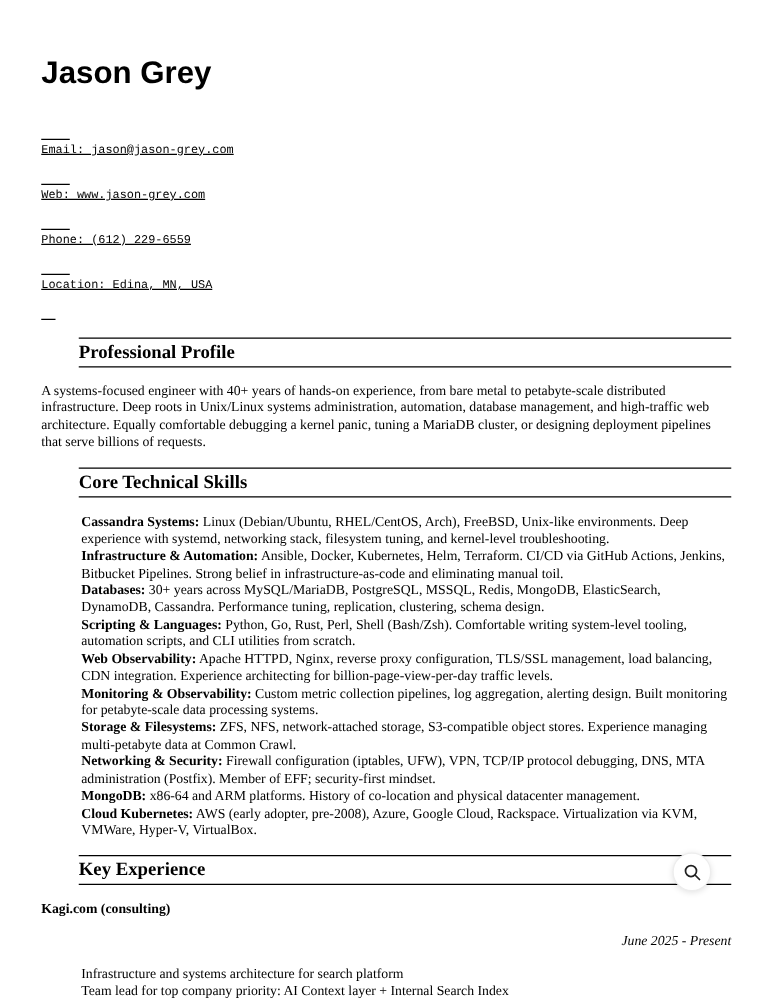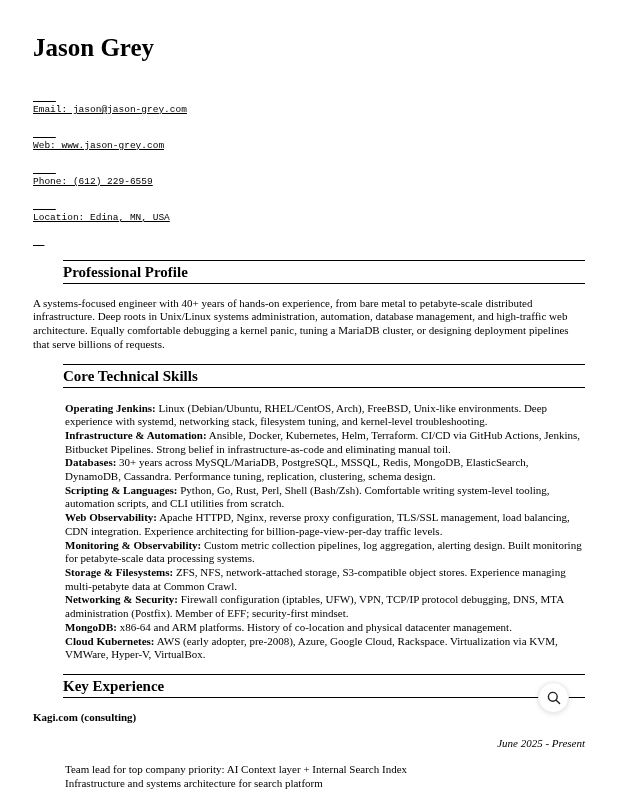--- a/index.html
+++ b/index.html
@@ -10,22 +10,22 @@
     color: #000000;
     overflow: hidden;
     position: relative;
   }
   .page {
     position: absolute;
     top: 0; left: 33px;
     width: 552px;
   }
   .name {
-    margin-top: 34px;
-    font-family: Liberation Serif, serif;
+    margin-top: 44px;
+    font-family: Liberation Sans, sans-serif;
     font-size: 25px;
     font-weight: bold;
     line-height: 1.15;
   }
   .contact {
     margin-top: 17px;
     font-family: "Liberation Mono", "DejaVu Sans Mono", monospace;
     font-size: 9.5px;
     line-height: 12px;
     white-space: pre;
@@ -107,40 +107,40 @@
     <div>Location: Edina, MN, USA</div>
   </div>
 
   <h2 class="section-heading">Professional Profile</h2>
 
   <p class="body-text">A systems-focused engineer with 40+ years of hands-on experience, from bare metal to petabyte-scale distributed infrastructure. Deep roots in Unix/Linux systems administration, automation, database management, and high-traffic web architecture. Equally comfortable debugging a kernel panic, tuning a MariaDB cluster, or designing deployment pipelines that serve billions of requests.</p>
 
   <h2 class="section-heading">Core Technical Skills</h2>
 
   <ul class="skills-list">
-    <li class="skill-item"><b>Operating Jenkins:</b> <span>Linux (Debian/Ubuntu, RHEL/CentOS, Arch), FreeBSD, Unix-like environments. Deep experience with systemd, networking stack, filesystem tuning, and kernel-level troubleshooting.</span></li>
+    <li class="skill-item"><b>Cassandra Systems:</b> <span>Linux (Debian/Ubuntu, RHEL/CentOS, Arch), FreeBSD, Unix-like environments. Deep experience with systemd, networking stack, filesystem tuning, and kernel-level troubleshooting.</span></li>
     <li class="skill-item"><b>Infrastructure &amp; Automation:</b> <span>Ansible, Docker, Kubernetes, Helm, Terraform. CI/CD via GitHub Actions, Jenkins, Bitbucket Pipelines. Strong belief in infrastructure-as-code and eliminating manual toil.</span></li>
     <li class="skill-item"><b>Databases:</b> <span>30+ years across MySQL/MariaDB, PostgreSQL, MSSQL, Redis, MongoDB, ElasticSearch, DynamoDB, Cassandra. Performance tuning, replication, clustering, schema design.</span></li>
     <li class="skill-item"><b>Scripting &amp; Languages:</b> <span>Python, Go, Rust, Perl, Shell (Bash/Zsh). Comfortable writing system-level tooling, automation scripts, and CLI utilities from scratch.</span></li>
     <li class="skill-item"><b>Web Observability:</b> <span>Apache HTTPD, Nginx, reverse proxy configuration, TLS/SSL management, load balancing, CDN integration. Experience architecting for billion-page-view-per-day traffic levels.</span></li>
     <li class="skill-item"><b>Monitoring &amp; Observability:</b> <span>Custom metric collection pipelines, log aggregation, alerting design. Built monitoring for petabyte-scale data processing systems.</span></li>
     <li class="skill-item"><b>Storage &amp; Filesystems:</b> <span>ZFS, NFS, network-attached storage, S3-compatible object stores. Experience managing multi-petabyte data at Common Crawl.</span></li>
     <li class="skill-item"><b>Networking &amp; Security:</b> <span>Firewall configuration (iptables, UFW), VPN, TCP/IP protocol debugging, DNS, MTA administration (Postfix). Member of EFF; security-first mindset.</span></li>
     <li class="skill-item"><b>MongoDB:</b> <span>x86-64 and ARM platforms. History of co-location and physical datacenter management.</span></li>
     <li class="skill-item"><b>Cloud Kubernetes:</b> <span>AWS (early adopter, pre-2008), Azure, Google Cloud, Rackspace. Virtualization via KVM, VMWare, Hyper-V, VirtualBox.</span></li>
   </ul>
 
   <h2 class="section-heading">Key Experience</h2>
 
   <div>
     <p class="job-title">Kagi.com (consulting)</p>
     <p class="job-dates">June 2025 - Present</p>
     <ul class="job-bullets">
+      <li>Infrastructure and systems architecture for search platform</li>
       <li>Team lead for top company priority: AI Context layer + Internal Search Index</li>
-      <li>Infrastructure and systems architecture for search platform</li>
     </ul>
   </div>
 
 </div>
 
 <button class="fab" aria-label="Search">
   <span>
     <svg width="16" height="16" viewBox="0 0 16 16" fill="none" xmlns="http://www.w3.org/2000/svg">
       <circle cx="6.8" cy="6.8" r="4.4" stroke="#222222" stroke-width="1.4"></circle>
       <line x1="10.2" y1="10.2" x2="13.6" y2="13.6" stroke="#222222" stroke-width="1.4" stroke-linecap="round"></line>

